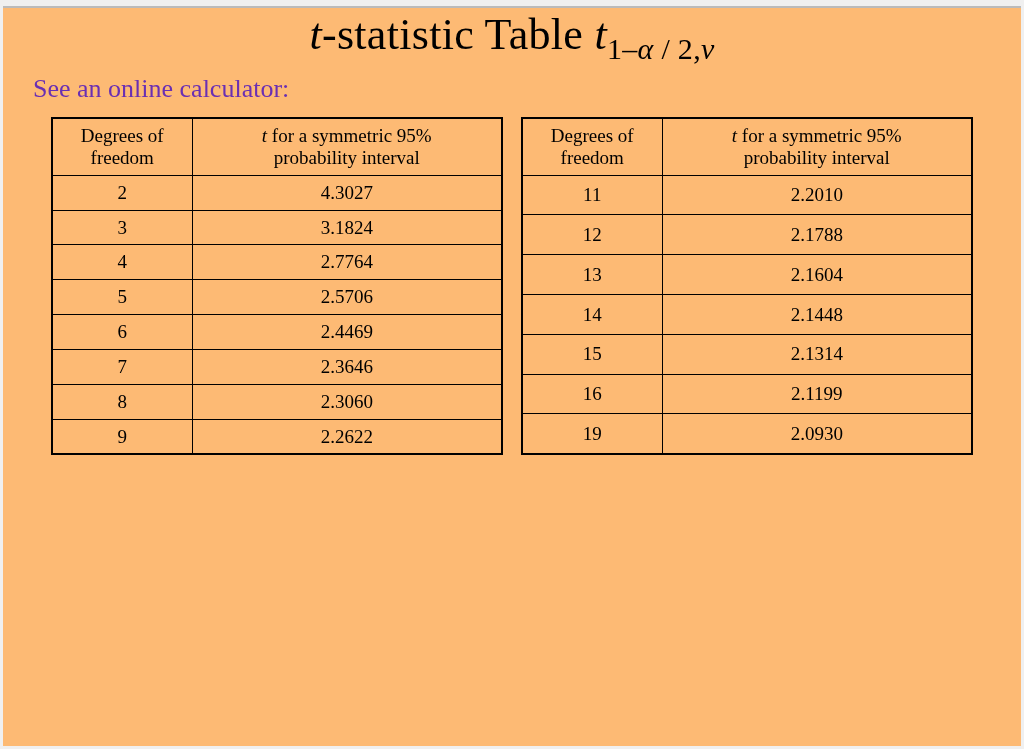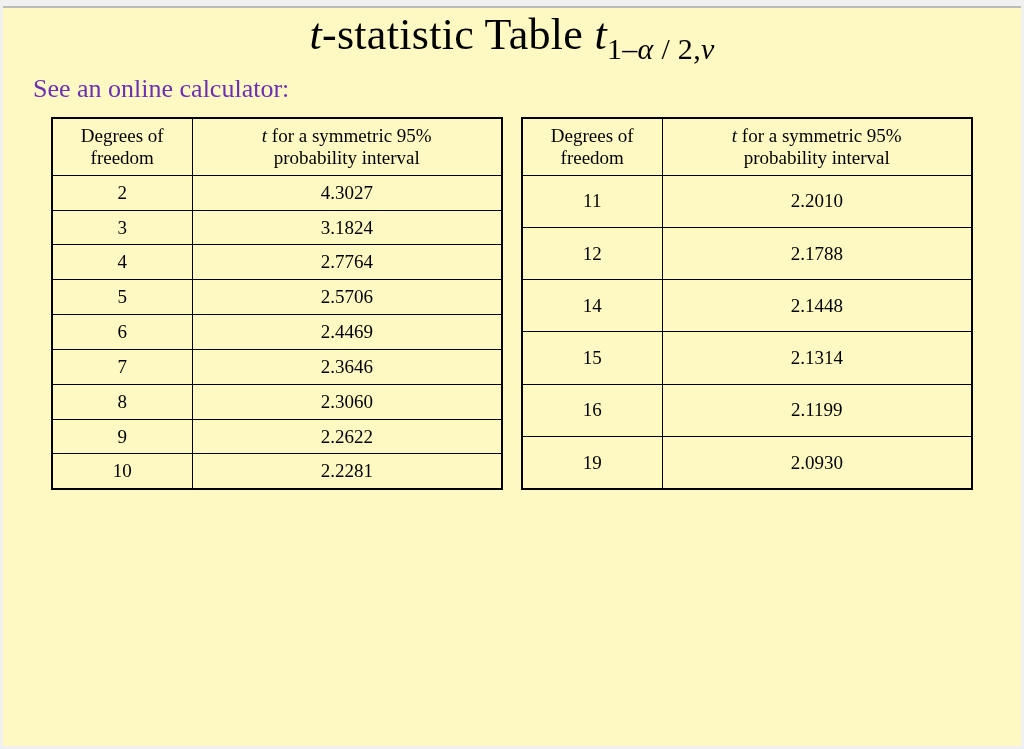--- a/index.html
+++ b/index.html
@@ -5,21 +5,21 @@
     * { box-sizing: border-box; margin: 0; padding: 0; }
     body {
       width: 1024px;
       height: 749px;
       background: #f0f0f0;
       font-family: "Times New Roman", Times, serif;
       color: #000;
       overflow: hidden;
     }
     .page {
-      background: #fef9c3;
+      background: #fdba74;
       margin: 6px 3px 0;
       border-top: 2px solid #bbb;
       padding: 0 30px 30px;
       height: 740px;
     }
     .title-line {
       text-align: center;
       font-size: 44px;
       line-height: 1.15;
       margin-top: 2px;
@@ -117,24 +117,20 @@
             <td>2.3646</td>
           </tr>
           <tr>
             <td>8</td>
             <td>2.3060</td>
           </tr>
           <tr>
             <td>9</td>
             <td>2.2622</td>
           </tr>
-          <tr>
-            <td>10</td>
-            <td>2.2281</td>
-          </tr>
         </tbody>
     </table>
 
     <table class="ttable">
       <colgroup>
           <col class="c-df">
           <col class="c-val">
         </colgroup>
       <thead>
         <tr>
@@ -149,20 +145,24 @@
       <tbody>
           <tr>
             <td>11</td>
             <td>2.2010</td>
           </tr>
           <tr>
             <td>12</td>
             <td>2.1788</td>
           </tr>
           <tr>
+            <td>13</td>
+            <td>2.1604</td>
+          </tr>
+          <tr>
             <td>14</td>
             <td>2.1448</td>
           </tr>
           <tr>
             <td>15</td>
             <td>2.1314</td>
           </tr>
           <tr>
             <td>16</td>
             <td>2.1199</td>

